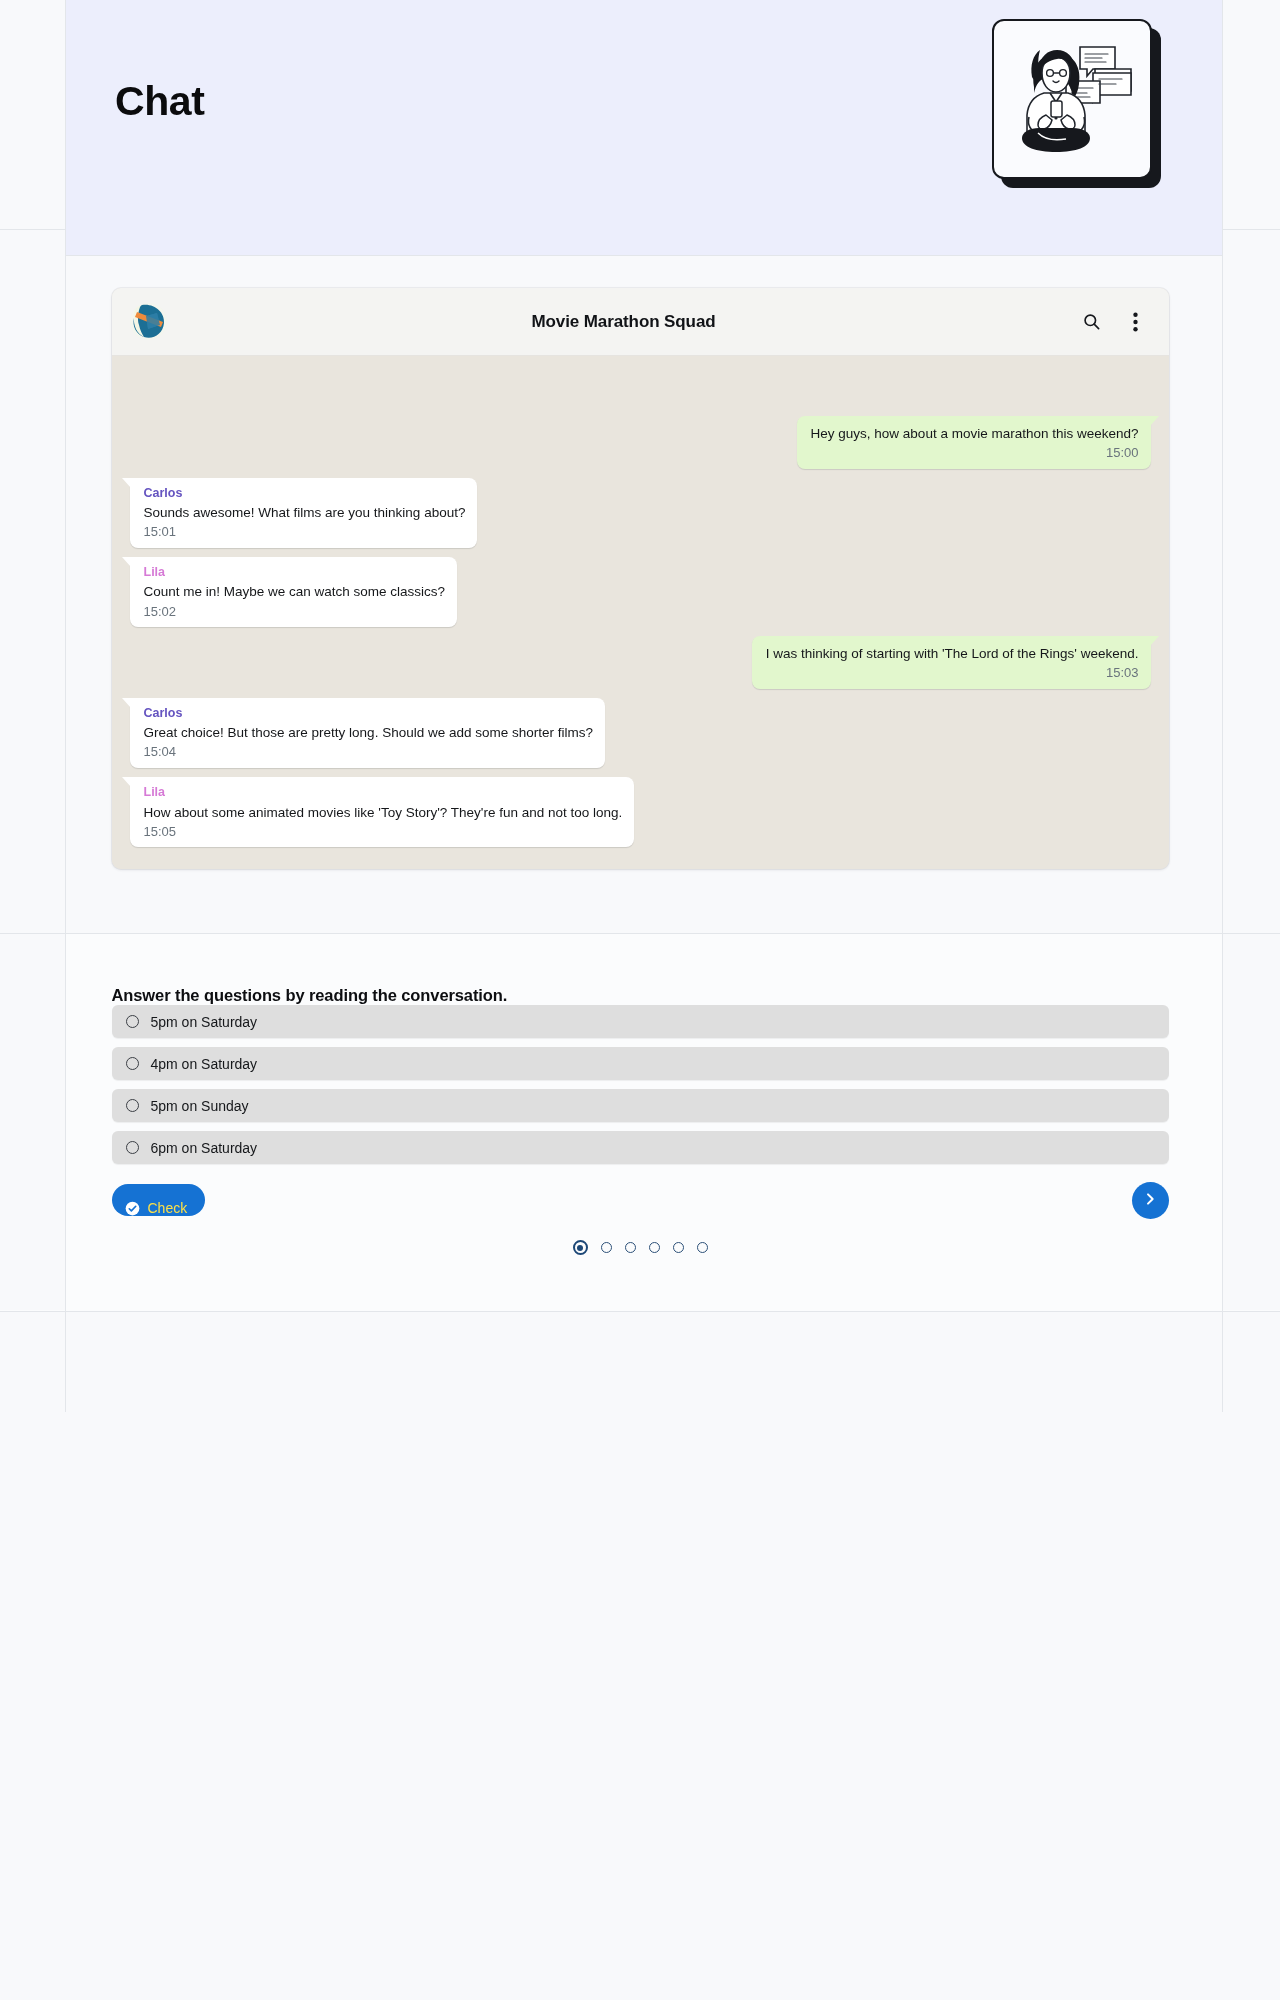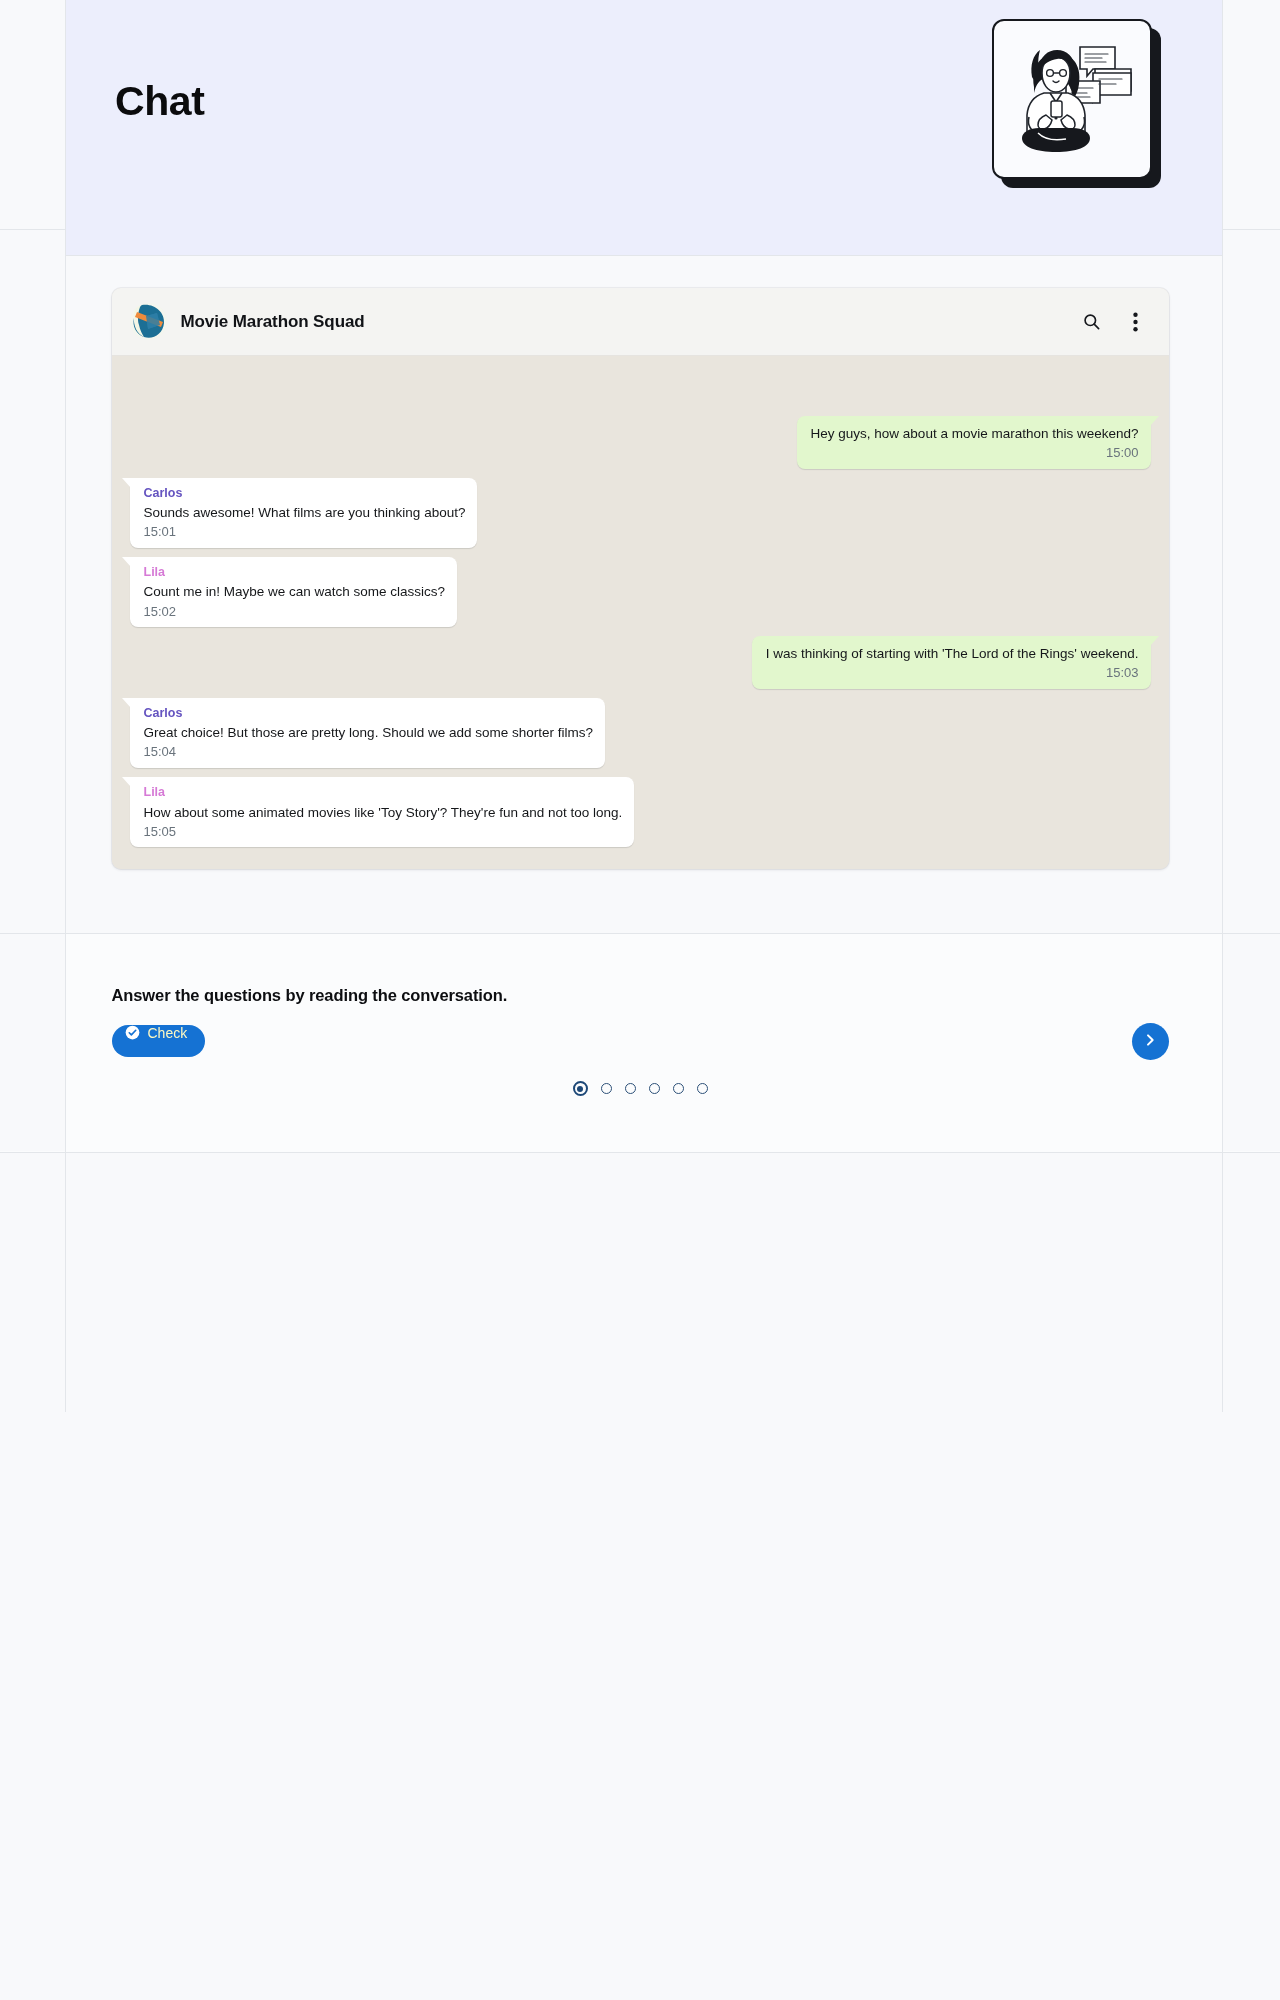--- a/index.html
+++ b/index.html
@@ -125,20 +125,21 @@
   }
 
   .chat-header {
     display: flex;
     align-items: center;
     gap: 14px;
     height: 68px;
     padding: 0 22px 0 18px;
     background: #f4f4f2;
     border-bottom: 1px solid #e6e4e0;
+    text-align: center;
   }
   .chat-avatar {
     width: 37px; height: 37px;
     border-radius: 50%;
     overflow: hidden;
     flex: 0 0 auto;
     background: #f2f4ee;
   }
   .chat-title {
     font-size: 17px;
@@ -281,26 +282,26 @@
 
   .quiz-footer {
     position: relative;
     margin-top: 20px;
     height: 34px;
   }
   .check-btn {
     position: absolute;
     left: 0; top: 0;
     display: inline-flex;
-    align-items: flex-start;
+    align-items: flex-end;
     gap: 8px;
     height: 32px;
     padding: 0 18px 0 13px;
     background: #1572d3;
-    color: #fef9c3;
+    color: #fde047;
     border: none;
     border-radius: 17px;
     font-size: 14px;
     font-family: "Liberation Sans", sans-serif;
     cursor: pointer;
   }
   .check-icon {
     width: 15px; height: 15px;
     display: block;
   }
@@ -495,20 +496,38 @@
             </div>
           </div>
         </div>
     </div>
   </div>
 
   <div class="quiz-section">
     <div class="quiz-inner">
       <div class="quiz-instruction">Answer the questions by reading the conversation.</div>
 
+      <div class="options">
+          <div class="option">
+            <span class="radio"></span>
+            <span class="option-label">5pm on Saturday</span>
+          </div>
+          <div class="option">
+            <span class="radio"></span>
+            <span class="option-label">4pm on Saturday</span>
+          </div>
+          <div class="option">
+            <span class="radio"></span>
+            <span class="option-label">5pm on Sunday</span>
+          </div>
+          <div class="option">
+            <span class="radio"></span>
+            <span class="option-label">6pm on Saturday</span>
+          </div>
+        </div>
 
       <div class="quiz-footer">
         <button class="check-btn">
           <span class="check-icon">
             <svg width="15" height="15" viewBox="0 0 24 24">
               <circle cx="12" cy="12" r="11" fill="#ffffff"></circle>
               <path d="M6.8 12.4 l3.4 3.4 l7-7.4" fill="none" stroke="#1572d3" stroke-width="2.6" stroke-linecap="round" stroke-linejoin="round"></path>
             </svg>
           </span>
           <span>Check</span>

